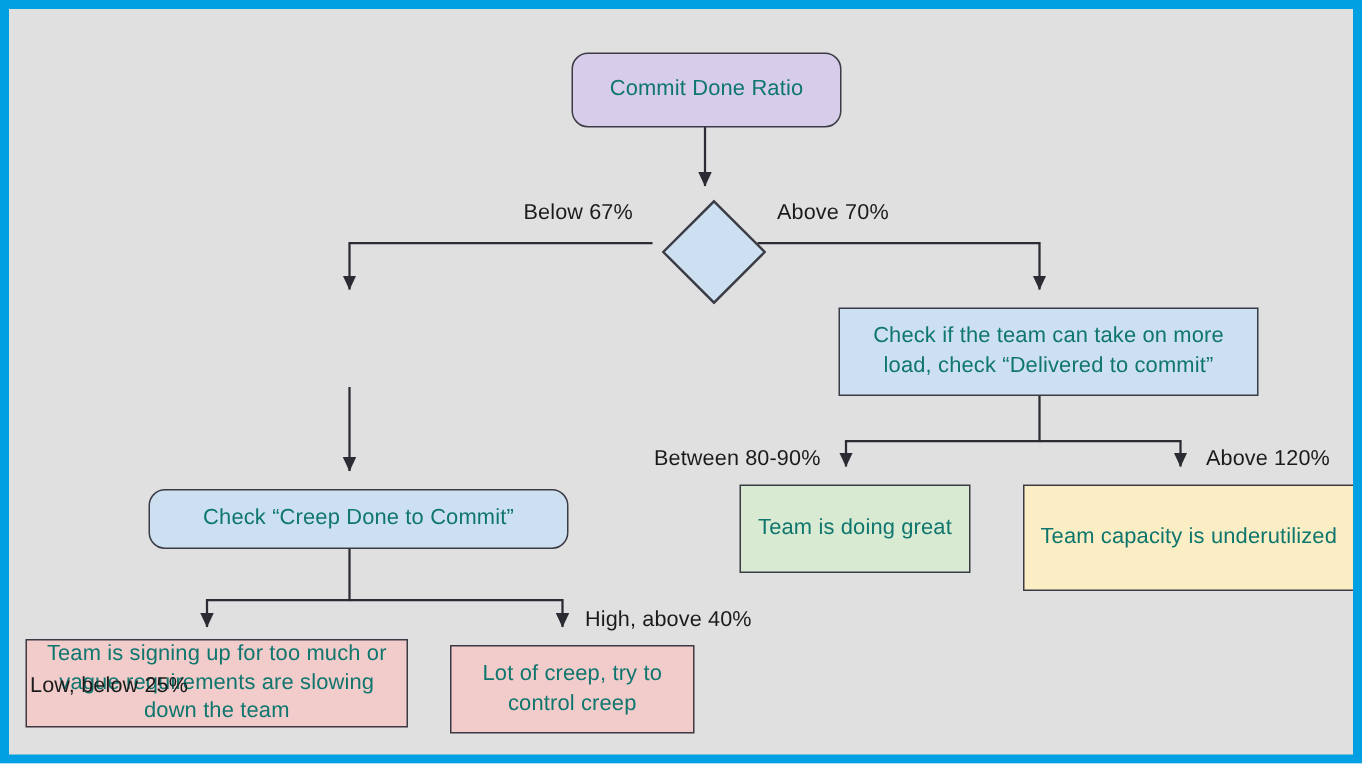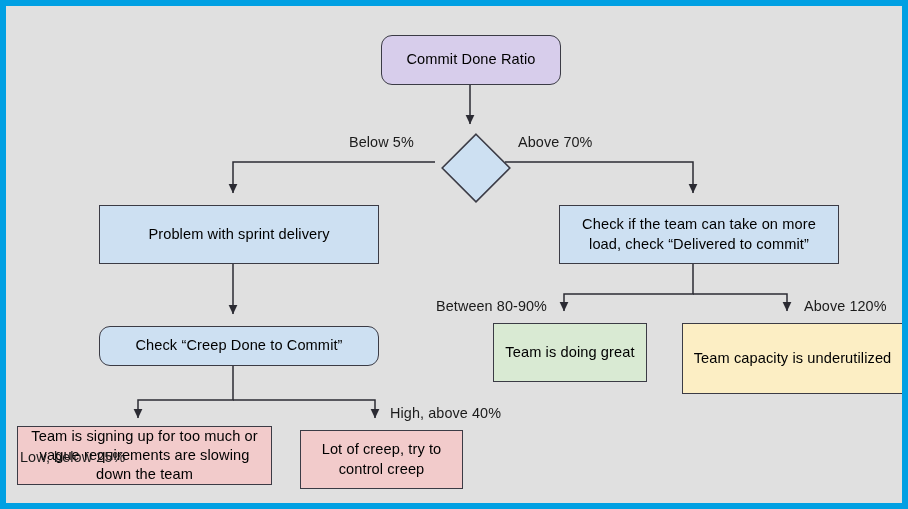--- a/index.html
+++ b/index.html
@@ -26,21 +26,21 @@
     pointer-events: none;
   }
   .node {
     position: absolute;
     box-sizing: border-box;
     border: 1.6px solid #3b3b45;
     display: flex;
     align-items: center;
     justify-content: center;
     text-align: center;
-    color: #000000;
+    color: #0f766e;
     font-size: 14.6px;
     line-height: 1.32;
     padding: 2px 8px;
     letter-spacing: 0.1px;
   }
   .node.rounded { border-radius: 11px; }
   .fill-purple { background: #d7cdeb; }
   .fill-blue   { background: #cde0f2; }
   .fill-green  { background: #d9ead3; }
   .fill-yellow { background: #fceec4; }
@@ -91,23 +91,20 @@
   <div class="diamond-wrap" style="left:435px; top:127px; width:70px; height:70px;">
     <svg width="70" height="70" viewBox="0 0 70 70" xmlns="http://www.w3.org/2000/svg">
       <polygon points="35,1.2 68.8,35 35,68.8 1.2,35" fill="#cde0f2" stroke="#3b3b45" stroke-width="1.6"></polygon>
     </svg>
   </div>
 
   <div class="node rounded fill-purple" style="left:375px; top:29px; width:180px; height:50px;">
     <span>Commit Done Ratio</span>
   </div>
 
-  <div class="node fill-blue" style="left:93px; top:199px; width:280px; height:59px;">
-    <span>Problem with sprint delivery</span>
-  </div>
 
   <div class="node fill-blue" style="left:553px; top:199px; width:280px; height:59px;">
     <span>Check if the team can take on more load, check “Delivered to commit”</span>
   </div>
 
   <div class="node rounded fill-blue" style="left:93px; top:320px; width:280px; height:40px;">
     <span>Check “Creep Done to Commit”</span>
   </div>
 
   <div class="node fill-green" style="left:487px; top:317px; width:154px; height:59px;">
@@ -119,20 +116,20 @@
   </div>
 
   <div class="node fill-pink" style="left:11px; top:420px; width:255px; height:59px;">
     <span>Team is signing up for too much or vague requirements are slowing down the team</span>
   </div>
 
   <div class="node fill-pink" style="left:294px; top:424px; width:163px; height:59px;">
     <span>Lot of creep, try to control creep</span>
   </div>
 
-  <div class="edge-label" style="left:343px; top:128px;">Below 5%</div>
+  <div class="edge-label" style="left:343px; top:128px;">Below 67%</div>
   <div class="edge-label" style="left:512px; top:128px;">Above 70%</div>
   <div class="edge-label" style="left:430px; top:292px;">Between 80-90%</div>
   <div class="edge-label" style="left:798px; top:292px;">Above 120%</div>
   <div class="edge-label" style="left:14px; top:399px;margin-top:44px;">Low, below 25%</div>
   <div class="edge-label" style="left:384px; top:399px;">High, above 40%</div>
 
 </div>
 
 </body></html>

